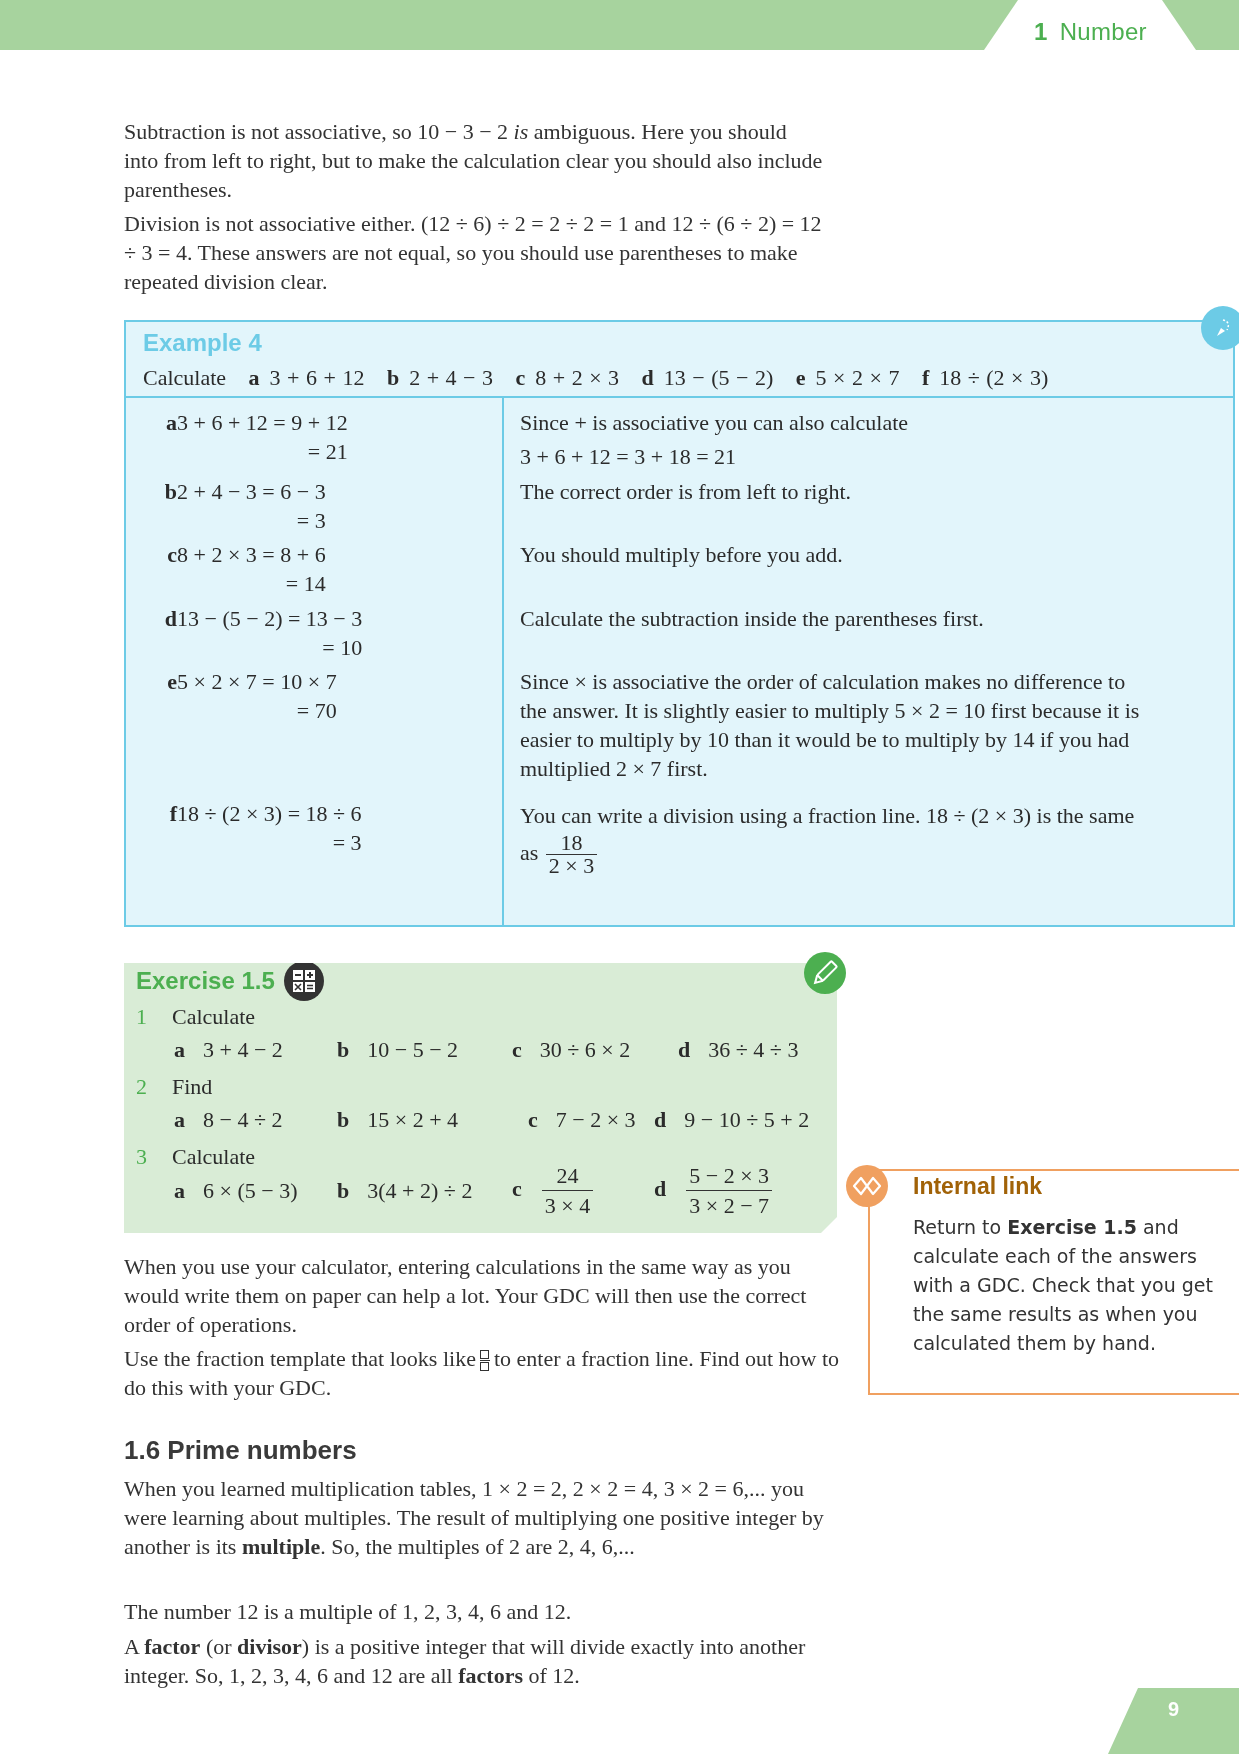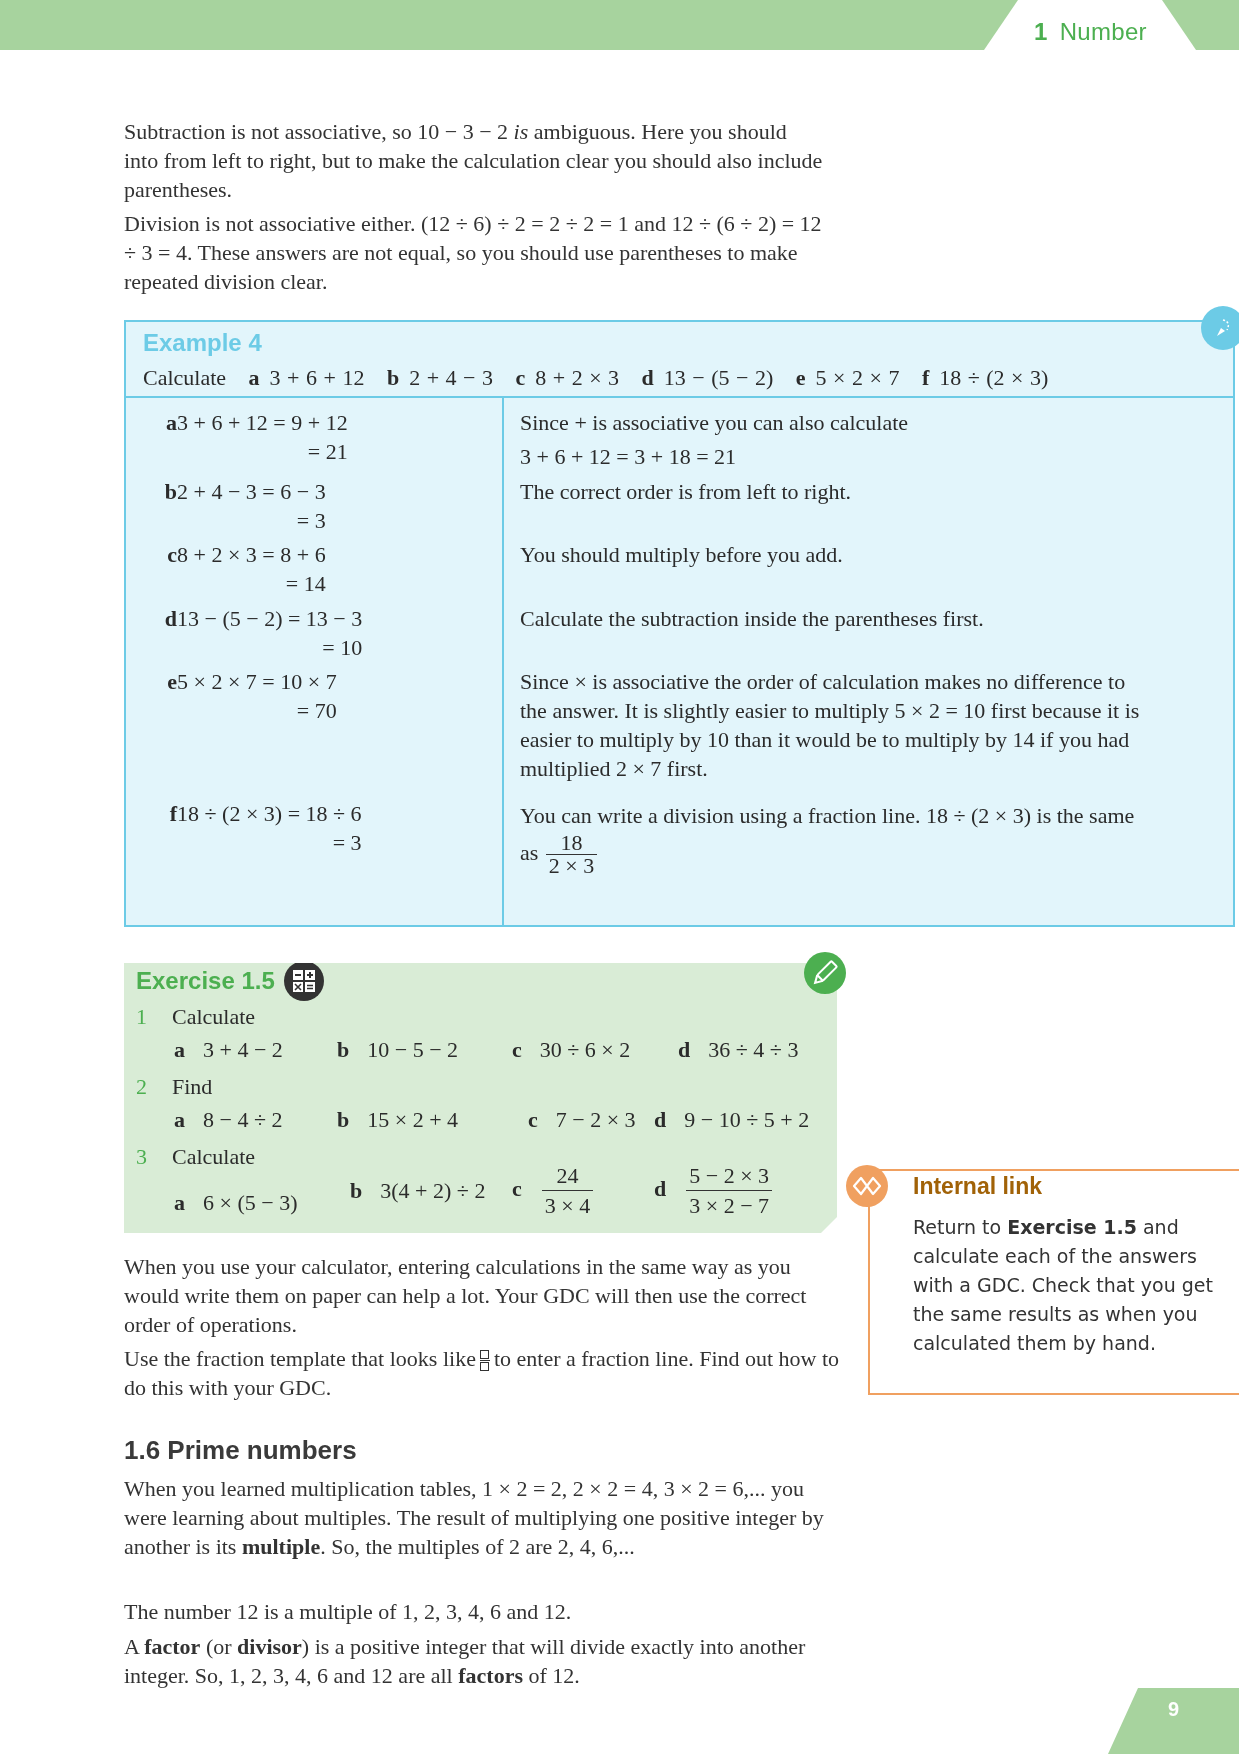--- a/index.html
+++ b/index.html
@@ -169,22 +169,22 @@
   <div class="q" style="top:109px;"><span class="qn">2</span><span>Find</span></div>
   <div class="row" style="top:144px;">
     <span class="part" style="left:0;"><span class="lbl">a</span><span>8 − 4 ÷ 2</span></span>
     <span class="part" style="left:163px;"><span class="lbl">b</span><span>15 × 2 + 4</span></span>
     <span class="part" style="left:354px;"><span class="lbl">c</span><span>7 − 2 × 3</span></span>
     <span class="part" style="left:480px;"><span class="lbl">d</span><span>9 − 10 ÷ 5 + 2</span></span>
   </div>
 
   <div class="q" style="top:179px;"><span class="qn">3</span><span>Calculate</span></div>
   <div class="row" style="top:215px;">
-    <span class="part" style="left:0; top:0;margin-top:12px;"><span class="lbl">a</span><span>6 × (5 − 3)</span></span>
-    <span class="part" style="left:163px; top:0;margin-left:13px;"><span class="lbl">b</span><span>3(4 + 2) ÷ 2</span></span>
+    <span class="part" style="left:0; top:0;"><span class="lbl">a</span><span>6 × (5 − 3)</span></span>
+    <span class="part" style="left:163px; top:0;"><span class="lbl">b</span><span>3(4 + 2) ÷ 2</span></span>
     <span class="part" style="left:338px; top:-17px;"><span class="lbl">c</span><span class="frac" style="line-height:29px;"><span class="n">24</span><span class="d">3 × 4</span></span></span>
     <span class="part" style="left:480px; top:-17px;"><span class="lbl">d</span><span class="frac" style="line-height:29px;"><span class="n">5 − 2 × 3</span><span class="d">3 × 2 − 7</span></span></span>
   </div>
 </div>
 <div class="pencil-badge">
   <svg width="42" height="42" viewBox="0 0 42 42">
       <g transform="rotate(45 21 21)">
         <rect x="17" y="8" width="8" height="20" rx="1" fill="none" stroke="#fff" stroke-width="2"></rect>
         <path d="M17 28 L21 35 L25 28" fill="none" stroke="#fff" stroke-width="2"></path>
       </g>

